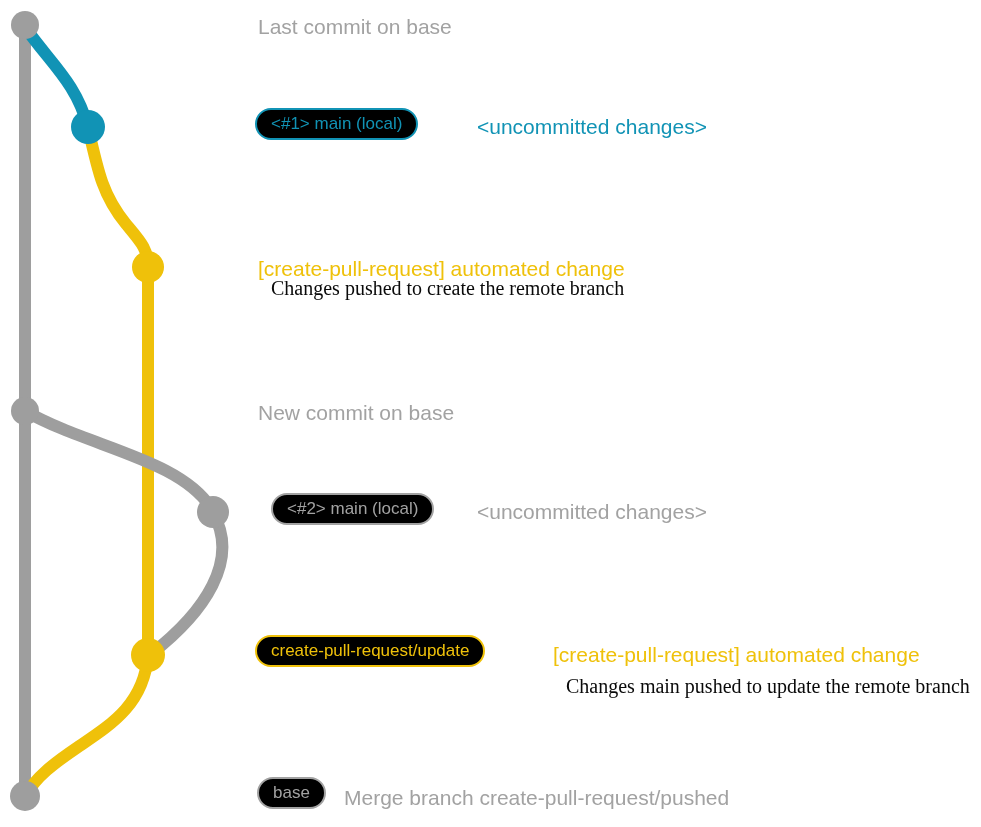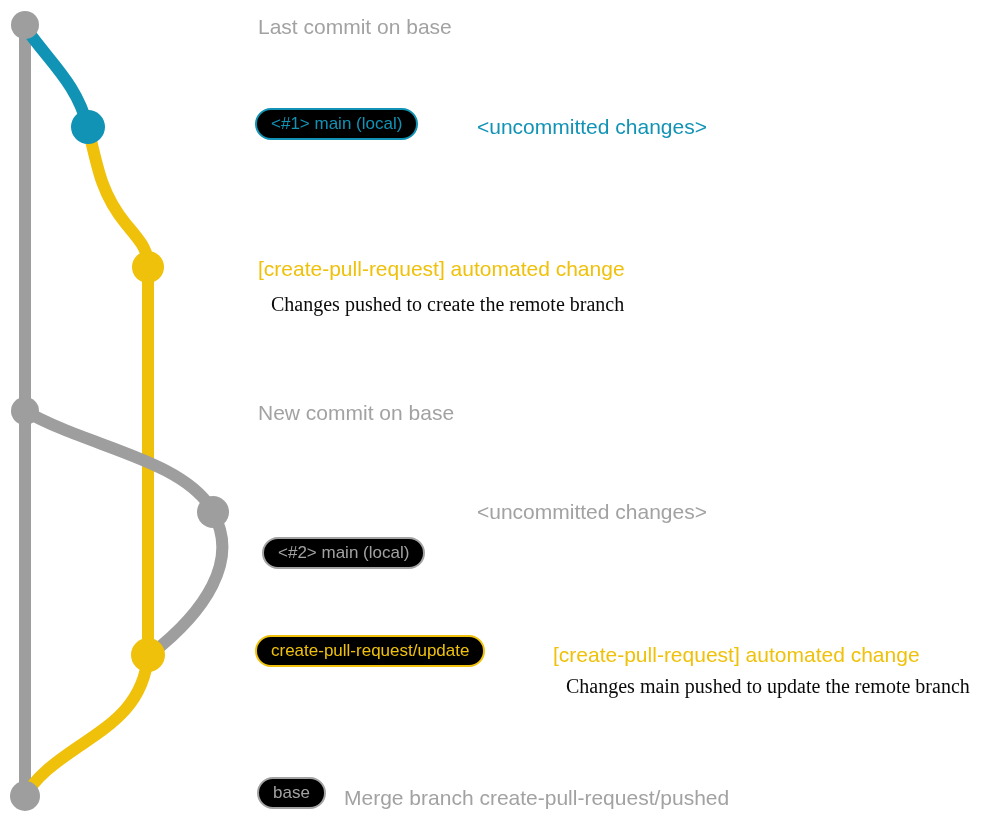--- a/index.html
+++ b/index.html
@@ -23,23 +23,23 @@
          background:#000000;line-height:1.2;}
   .c-teal{color:var(--teal);border-color:var(--teal);}
   .c-yellow{color:var(--yellow);border-color:var(--yellow);}
   .c-gray{color:var(--gray_text);border-color:var(--gray_text);}
   
   #t-last{left:258px;top:14px;}
   #b-local1{left:255px;top:108px;}
   #t-title1{left:477px;top:114px;}
   #t-desc1{left:488px;top:139px;}
   #t-title2{left:258px;top:256px;}
-  #t-desc2{left:271px;top:292px;}
+  #t-desc2{left:271px;top:276px;}
   #t-new{left:258px;top:400px;}
-  #b-local2{left:262px;top:493px;margin-top:44px;}
+  #b-local2{left:271px;top:493px;}
   #t-title3{left:477px;top:499px;}
   #t-desc3{left:487px;top:531px;}
   #b-patch{left:255px;top:635px;}
   #t-title4{left:553px;top:642px;}
   #t-desc4{left:566px;top:674px;}
   #b-main{left:257px;top:777px;}
   #t-merge{left:344px;top:785px;}
 </style>
 </head>
 <body>

